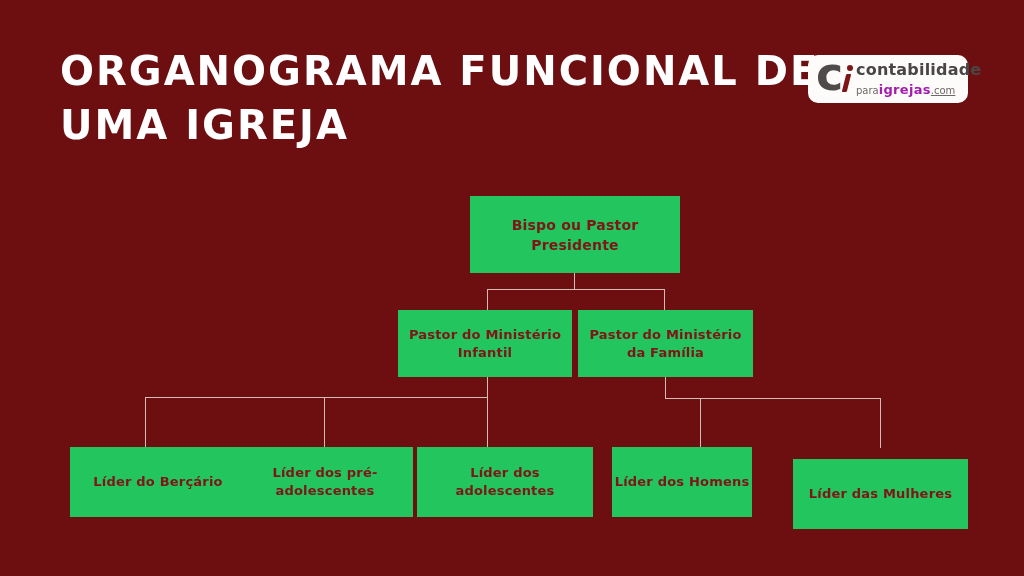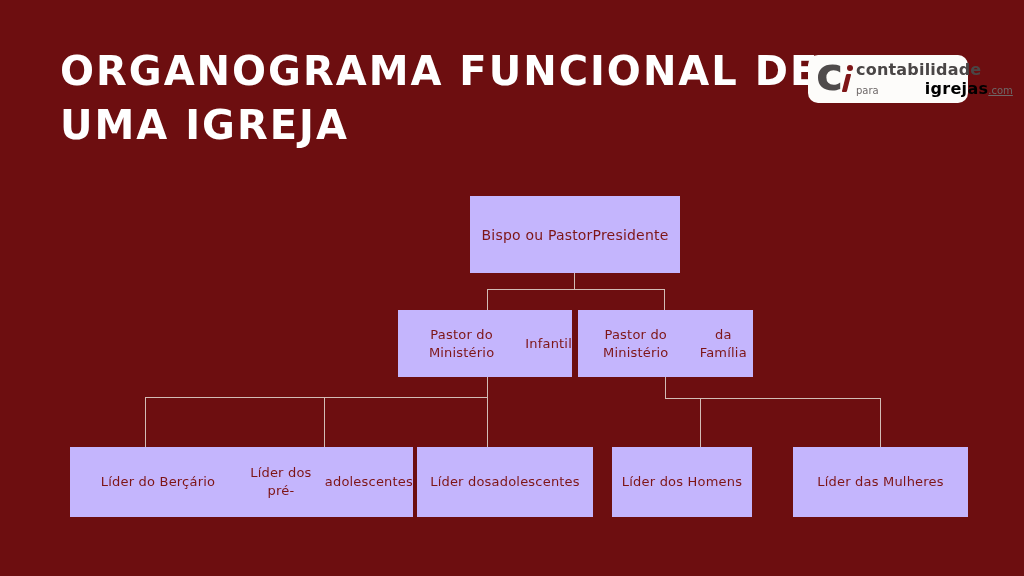--- a/index.html
+++ b/index.html
@@ -51,21 +51,21 @@
   }
   .ci-dot {
     position: absolute; right: -1px; top: 0;
     width: 6px; height: 6px; border-radius: 50%;
     background: #7E1517;
   }
   .logo-text { margin-left: 2px; line-height: 1; }
   .logo-l1 { font-size: 16px; font-weight: 700; color: #4A4646; letter-spacing: 0.2px; }
   .logo-l2 { margin-top: 3px; white-space: nowrap; }
   .lg-para { font-size: 10px; color: #6E6868; }
-  .lg-brand { font-size: 16px; font-weight: 700; color: #000000; letter-spacing: 0.3px; margin-left: 46px; }
+  .lg-brand { font-size: 13px; font-weight: 700; color: #a21caf; letter-spacing: 0.3px; }
   .lg-tld { font-size: 10px; color: #6E6868; text-decoration: underline; }
 
   
   .conn { position: absolute; background: #D2BCB6; }
   .conn.v { width: 1px; }
   .conn.h { height: 1px; }
   .c-v-root     { left: 574px; top: 273px; height: 17px; }
   .c-h-l2       { left: 487px; top: 289px; width: 178px; }
   .c-v-inf-top  { left: 487px; top: 289px; height: 21px; }
   .c-v-fam-top  { left: 664px; top: 289px; height: 21px; }
@@ -74,40 +74,40 @@
   .c-v-b1       { left: 145px; top: 397px; height: 51px; }
   .c-v-b2       { left: 324px; top: 397px; height: 51px; }
   .c-v-fam-bot  { left: 665px; top: 377px; height: 21px; }
   .c-h-l3-right { left: 665px; top: 398px; width: 215px; }
   .c-v-b4       { left: 700px; top: 398px; height: 50px; }
   .c-v-b5       { left: 880px; top: 398px; height: 50px; }
 
   
   .node {
     position: absolute;
-    background: #c4b5fd;
+    background: #22c55e;
     color: #7E1517;
-    display: flex; flex-direction: row;
+    display: flex; flex-direction: column;
     align-items: center; justify-content: center;
     text-align: center;
-    font-weight: 400;
+    font-weight: 700;
     font-size: 13px;
     line-height: 18px;
     letter-spacing: 0.2px;
     box-sizing: border-box;
   }
   .node .nl { display: block; }
   .n-root { left: 470px; top: 196px; width: 210px; height: 77px; font-size: 14px; line-height: 20px; }
   .n-inf  { left: 398px; top: 310px; width: 174px; height: 67px; }
   .n-fam  { left: 578px; top: 310px; width: 175px; height: 67px; }
   .n-b1   { left: 70px;  top: 447px; width: 176px; height: 70px; }
   .n-b2   { left: 237px; top: 447px; width: 176px; height: 70px; }
   .n-b3   { left: 417px; top: 447px; width: 176px; height: 70px; align-items: center; }
   .n-b4   { left: 612px; top: 447px; width: 140px; height: 70px; }
-  .n-b5   { left: 793px; top: 447px; width: 175px; height: 70px; }
+  .n-b5   { left: 793px; top: 459px; width: 175px; height: 70px; }
 </style>
 </head>
 <body>
 
 <div class="stage">
 
   <h1 class="title">
     <span class="t-line">ORGANOGRAMA FUNCIONAL DE</span>
     <span class="t-line">UMA IGREJA</span>
   </h1>

